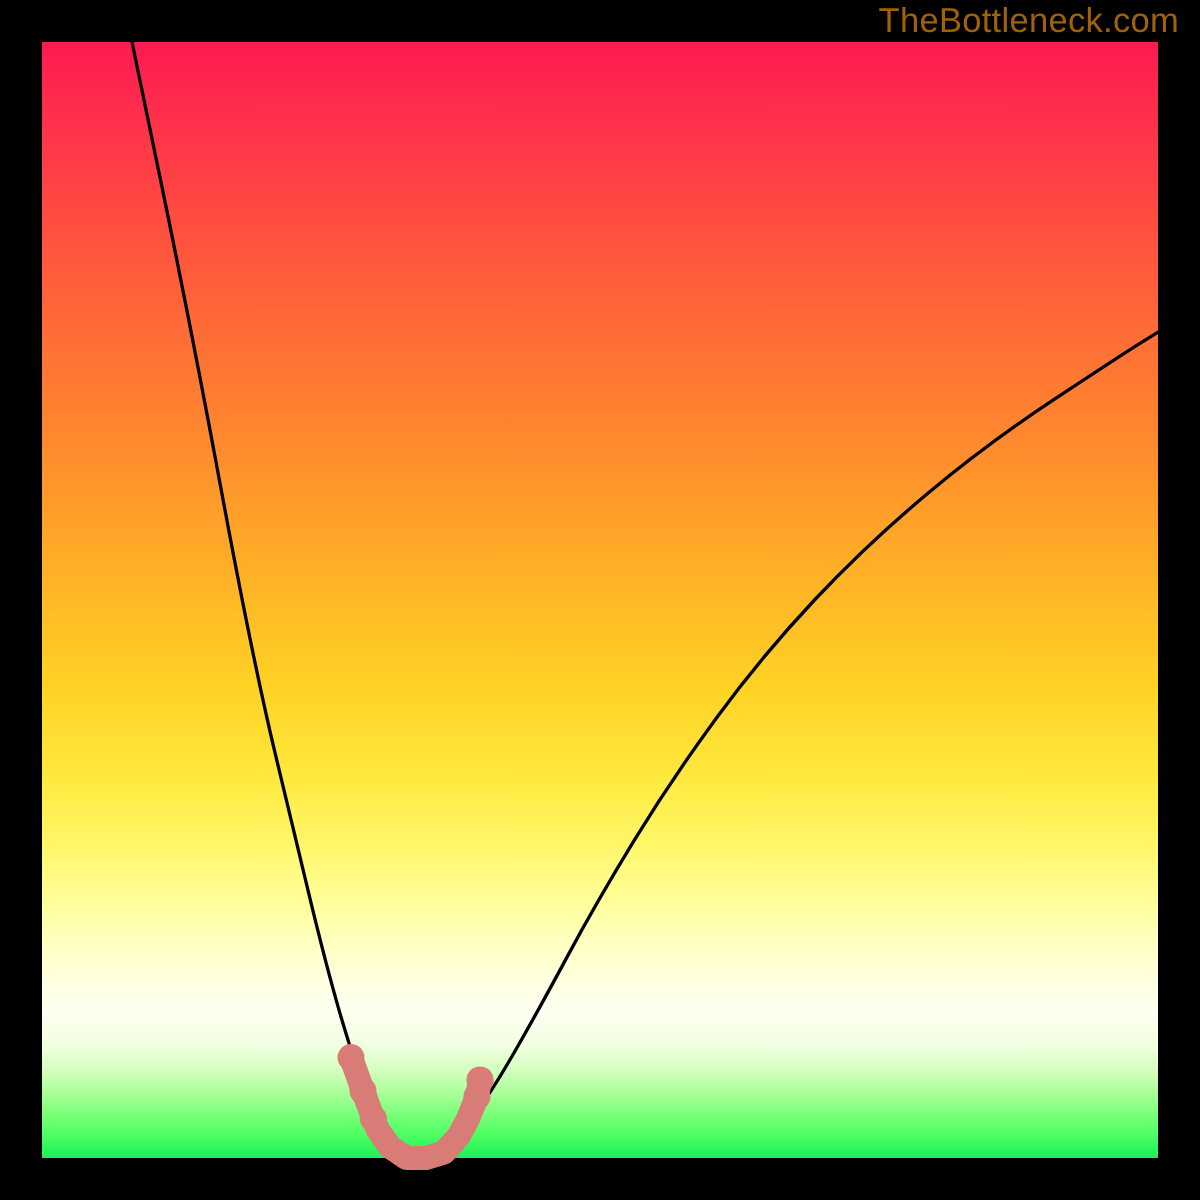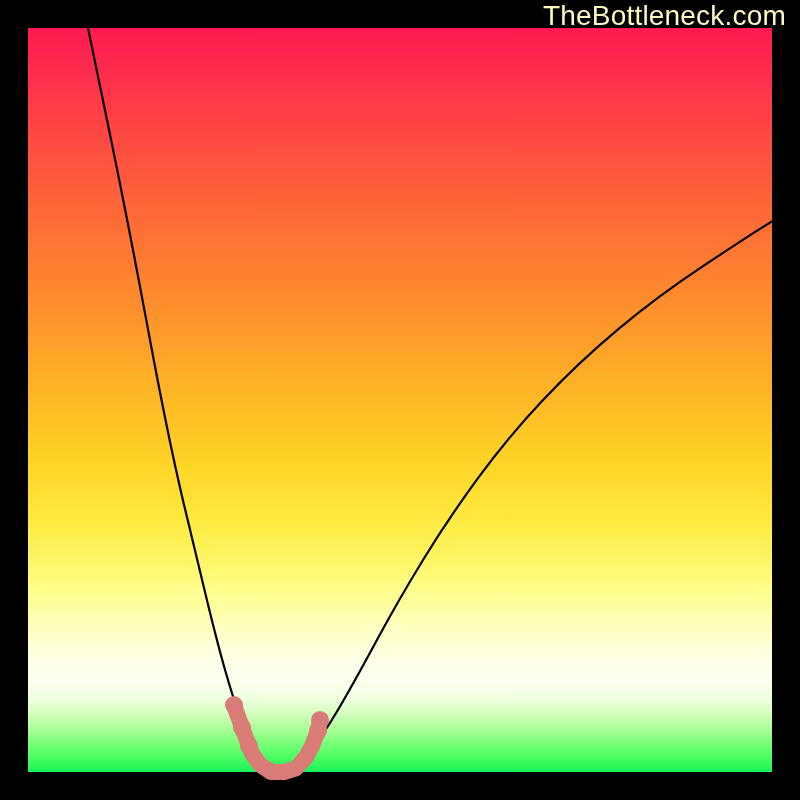--- a/index.html
+++ b/index.html
@@ -36,22 +36,22 @@
       #7dff7a 96%,
       #4cff62 98%,
       #1cf05a 100%
     );
   }
   .watermark {
     position: absolute;
     top: 0;
     right: 14px;
     font-family: Arial, Helvetica, sans-serif;
-    font-size: 28px;
-    color: #fef9c3;
+    font-size: 23px;
+    color: #a16207;
     font-weight: 500;
     letter-spacing: 0.2px;
   }
   svg.curve {
     position: absolute;
     top: 0; left: 0;
     width: 744px; height: 744px;
     overflow: visible;
   }
 </style>

